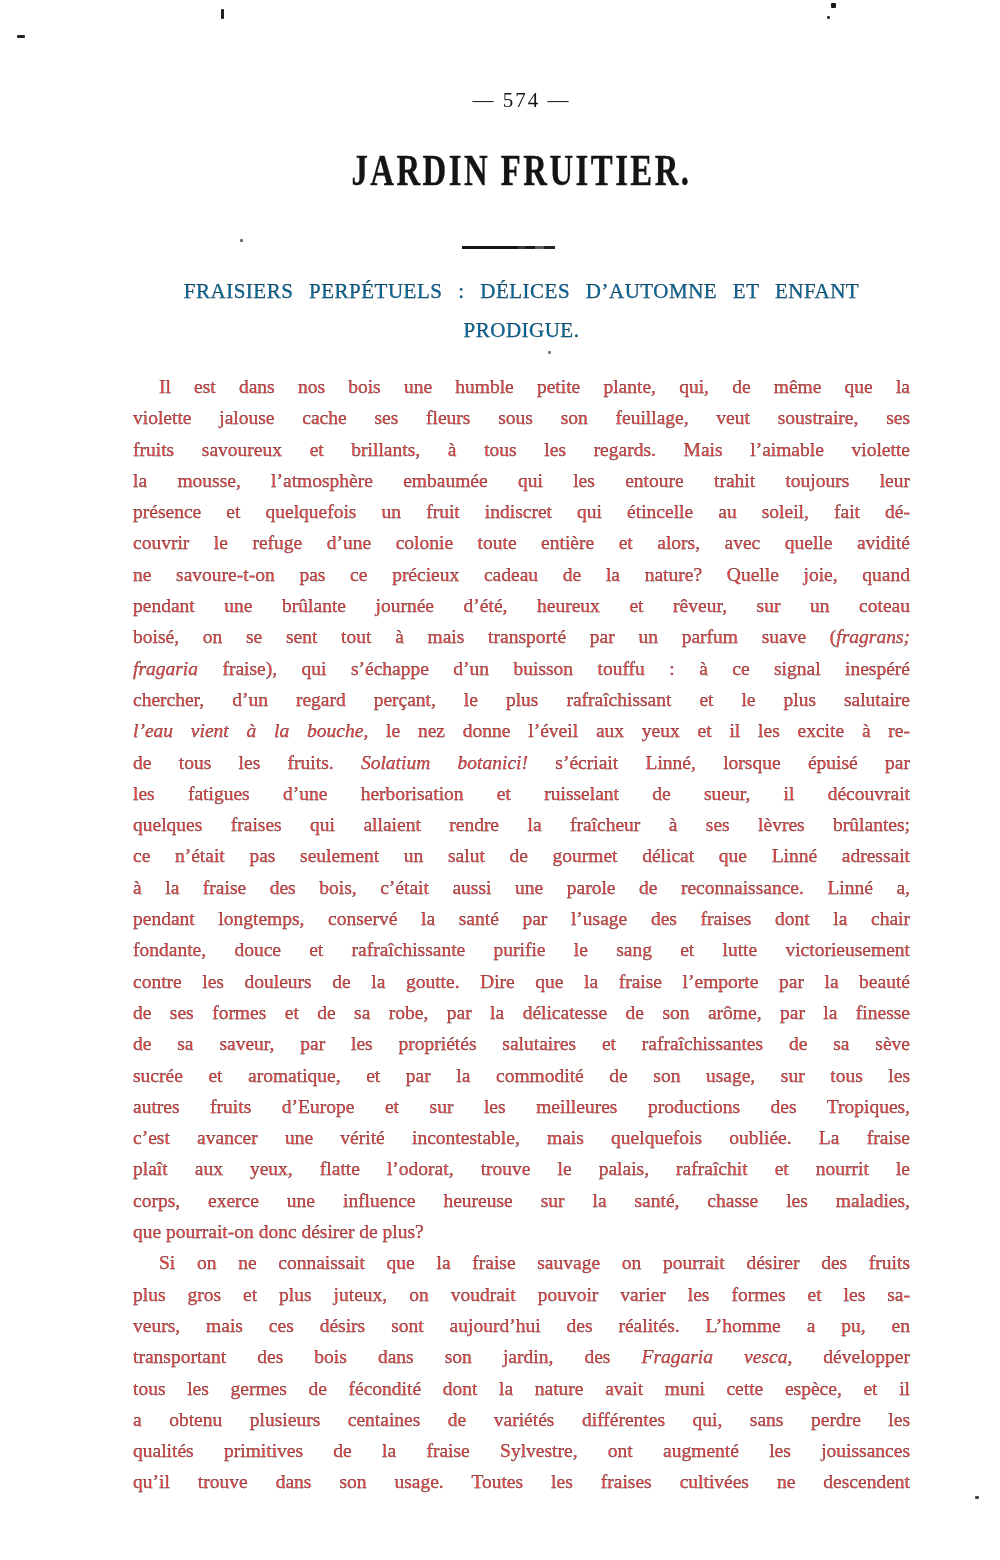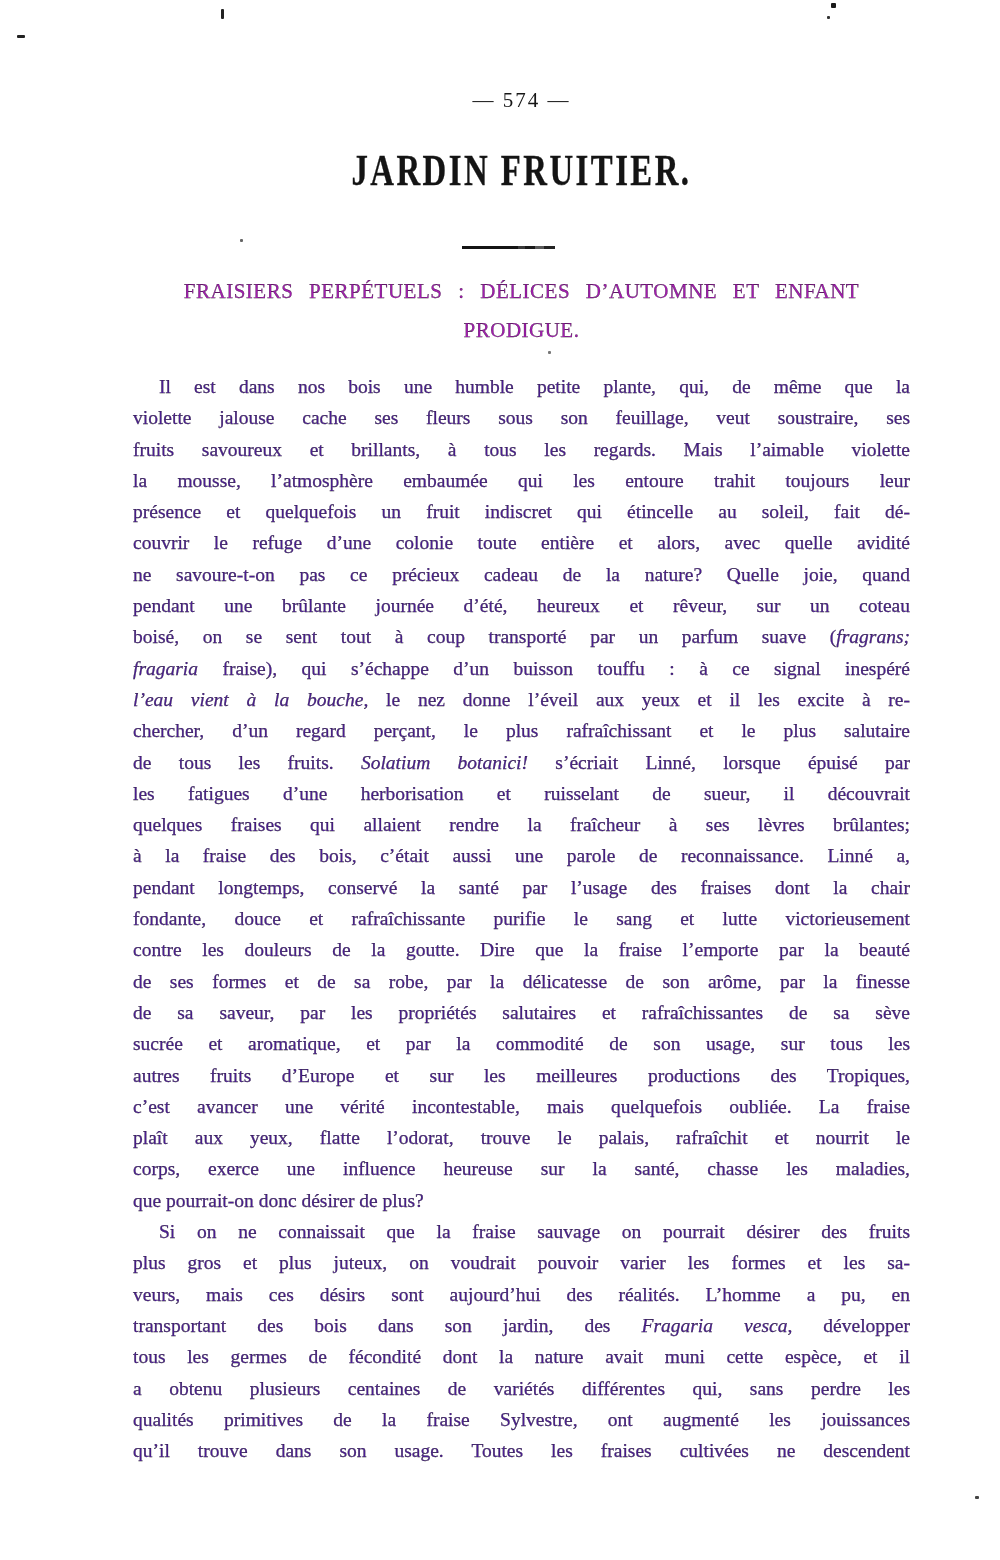--- a/index.html
+++ b/index.html
@@ -42,30 +42,30 @@
     top: 246px; left: 462px;
     width: 93px; height: 3px;
     background: linear-gradient(90deg, #141414 0 60%, #3a3a3a 60% 68%, #1a1a1a 68% 78%, #5a5a5a 78% 88%, #242424 88% 100%);
   }
   .heading {
     top: 272px;
     font-size: 21px;
     line-height: 39px;
     letter-spacing: 0.5px;
     word-spacing: 10px;
-    color: #a21caf;
+    color: #0369a1;
     -webkit-text-stroke: 0.25px #181818;
   }
   .heading .hline { white-space: nowrap; }
   .bodytext {
     position: absolute;
     top: 371px; left: 133px; width: 777px;
     font-size: 19.5px;
     line-height: 31.3px;
-    color: #4c1d95;
+    color: #ef4444;
     -webkit-text-stroke: 0.25px #1b1b1b;
   }
   .para { margin: 0; }
   .line {
     text-align: justify;
     text-align-last: justify;
     hyphens: none;
   }
   .para .line:first-child { text-indent: 26px; }
   .para:not(.continues) .line:last-child { text-align-last: left; }
@@ -91,27 +91,28 @@
   <div class="bodytext">
       <div class="para">
         <div class="line"><span>Il est dans nos bois une humble petite plante, qui, de même que la</span></div>
         <div class="line"><span>violette jalouse cache ses fleurs sous son feuillage, veut soustraire, ses</span></div>
         <div class="line"><span>fruits savoureux et brillants, à tous les regards. Mais l’aimable violette</span></div>
         <div class="line"><span>la mousse, l’atmosphère embaumée qui les entoure trahit toujours leur</span></div>
         <div class="line"><span>présence et quelquefois un fruit indiscret qui étincelle au soleil, fait dé-</span></div>
         <div class="line"><span>couvrir le refuge d’une colonie toute entière et alors, avec quelle avidité</span></div>
         <div class="line"><span>ne savoure-t-on pas ce précieux cadeau de la nature? Quelle joie, quand</span></div>
         <div class="line"><span>pendant une brûlante journée d’été, heureux et rêveur, sur un coteau</span></div>
-        <div class="line"><span>boisé, on se sent tout à coup transporté par un parfum suave (</span><em>fragrans;</em></div>
+        <div class="line"><span>boisé, on se sent tout à mais transporté par un parfum suave (</span><em>fragrans;</em></div>
         <div class="line"><em>fragaria</em><span> fraise), qui s’échappe d’un buisson touffu : à ce signal inespéré</span></div>
+        <div class="line"><span>chercher, d’un regard perçant, le plus rafraîchissant et le plus salutaire</span></div>
         <div class="line"><em>l’eau vient à la bouche,</em><span> le nez donne l’éveil aux yeux et il les excite à re-</span></div>
-        <div class="line"><span>chercher, d’un regard perçant, le plus rafraîchissant et le plus salutaire</span></div>
         <div class="line"><span>de tous les fruits. </span><em>Solatium botanici!</em><span> s’écriait Linné, lorsque épuisé par</span></div>
         <div class="line"><span>les fatigues d’une herborisation et ruisselant de sueur, il découvrait</span></div>
         <div class="line"><span>quelques fraises qui allaient rendre la fraîcheur à ses lèvres brûlantes;</span></div>
+        <div class="line"><span>ce n’était pas seulement un salut de gourmet délicat que Linné adressait</span></div>
         <div class="line"><span>à la fraise des bois, c’était aussi une parole de reconnaissance. Linné a,</span></div>
         <div class="line"><span>pendant longtemps, conservé la santé par l’usage des fraises dont la chair</span></div>
         <div class="line"><span>fondante, douce et rafraîchissante purifie le sang et lutte victorieusement</span></div>
         <div class="line"><span>contre les douleurs de la goutte. Dire que la fraise l’emporte par la beauté</span></div>
         <div class="line"><span>de ses formes et de sa robe, par la délicatesse de son arôme, par la finesse</span></div>
         <div class="line"><span>de sa saveur, par les propriétés salutaires et rafraîchissantes de sa sève</span></div>
         <div class="line"><span>sucrée et aromatique, et par la commodité de son usage, sur tous les</span></div>
         <div class="line"><span>autres fruits d’Europe et sur les meilleures productions des Tropiques,</span></div>
         <div class="line"><span>c’est avancer une vérité incontestable, mais quelquefois oubliée. La fraise</span></div>
         <div class="line"><span>plaît aux yeux, flatte l’odorat, trouve le palais, rafraîchit et nourrit le</span></div>

